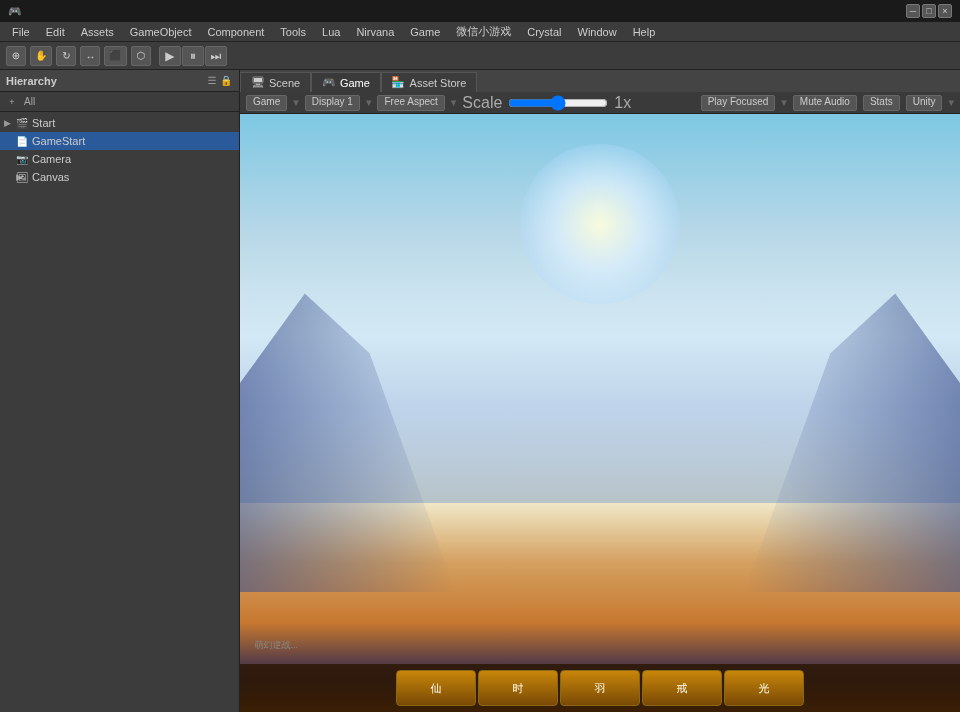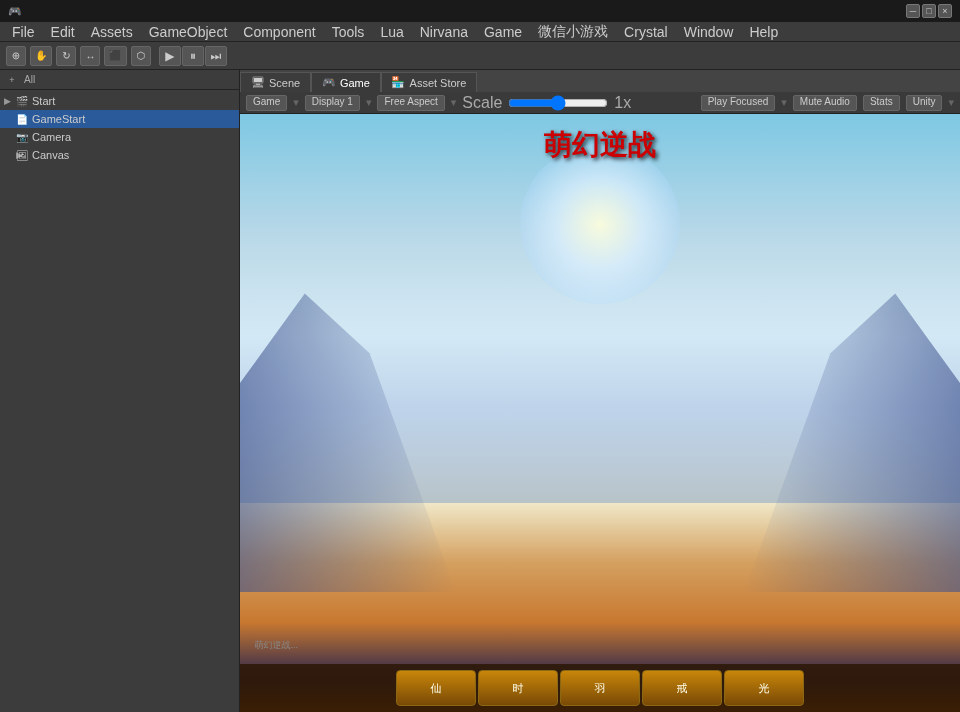--- a/index.html
+++ b/index.html
@@ -34,21 +34,21 @@
       display: flex;
       align-items: center;
       padding: 0 4px;
       border-bottom: 1px solid #222;
     }
     .menu-item {
       padding: 0 8px;
       height: 100%;
       display: flex;
       align-items: center;
-      font-size: 14px;
+      font-size: 11px;
       color: #ccc;
       cursor: pointer;
     }
 
     
     #toolbar {
       height: 28px;
       background: #3c3c3c;
       display: flex;
       align-items: center;
@@ -313,20 +313,27 @@
   <div class="toolbar-play-group">
     <div class="play-btn">▶</div>
     <div class="play-btn">⏸</div>
     <div class="play-btn">⏭</div>
   </div>
 </div>
 
 <div id="main-layout">
 
   <div id="left-panel">
+    <div id="hierarchy-header">
+      <span class="panel-tab">Hierarchy</span>
+      <div class="panel-icons">
+        <span class="panel-icon">☰</span>
+        <span class="panel-icon">🔒</span>
+      </div>
+    </div>
     <div id="hierarchy-toolbar">
       <span class="hier-toolbar-btn">+</span>
       <span style="font-size:10px;color:#aaa;">All</span>
     </div>
     <div id="hierarchy-content">
       <div class="hier-item">
         <span class="expand-arrow">▶</span>
         <span class="item-icon">🎬</span>
         <span>Start</span>
       </div>
@@ -381,21 +388,20 @@
       <span class="game-toolbar-btn">Unity</span>
       <span style="color:#666;">▾</span>
     </div>
     <div id="game-view">
       <div class="game-bg">
         <div class="moon-circle"></div>
 
         <div style="position:absolute;bottom:35%;left:0;right:0;height:40%;background:linear-gradient(180deg,transparent 0%,rgba(200,230,255,0.3) 30%,rgba(150,180,220,0.5) 60%,rgba(100,140,200,0.4) 100%);"></div>
         <div style="position:absolute;bottom:20%;left:0;width:30%;height:50%;background:linear-gradient(90deg,rgba(60,80,140,0.6),transparent);clip-path:polygon(0 100%,0 30%,30% 0,60% 20%,100% 100%);"></div>
         <div style="position:absolute;bottom:20%;right:0;width:30%;height:50%;background:linear-gradient(-90deg,rgba(60,80,140,0.6),transparent);clip-path:polygon(100% 100%,100% 30%,70% 0,40% 20%,0 100%);"></div>
-        <div class="game-overlay-title">萌幻逆战</div>
         <div class="game-watermark">萌幻逆战...</div>
         <div class="game-bottom-bar">
           <div class="game-bottom-btn">仙</div>
           <div class="game-bottom-btn">时</div>
           <div class="game-bottom-btn">羽</div>
           <div class="game-bottom-btn">戒</div>
           <div class="game-bottom-btn">光</div>
         </div>
       </div>
     </div>

